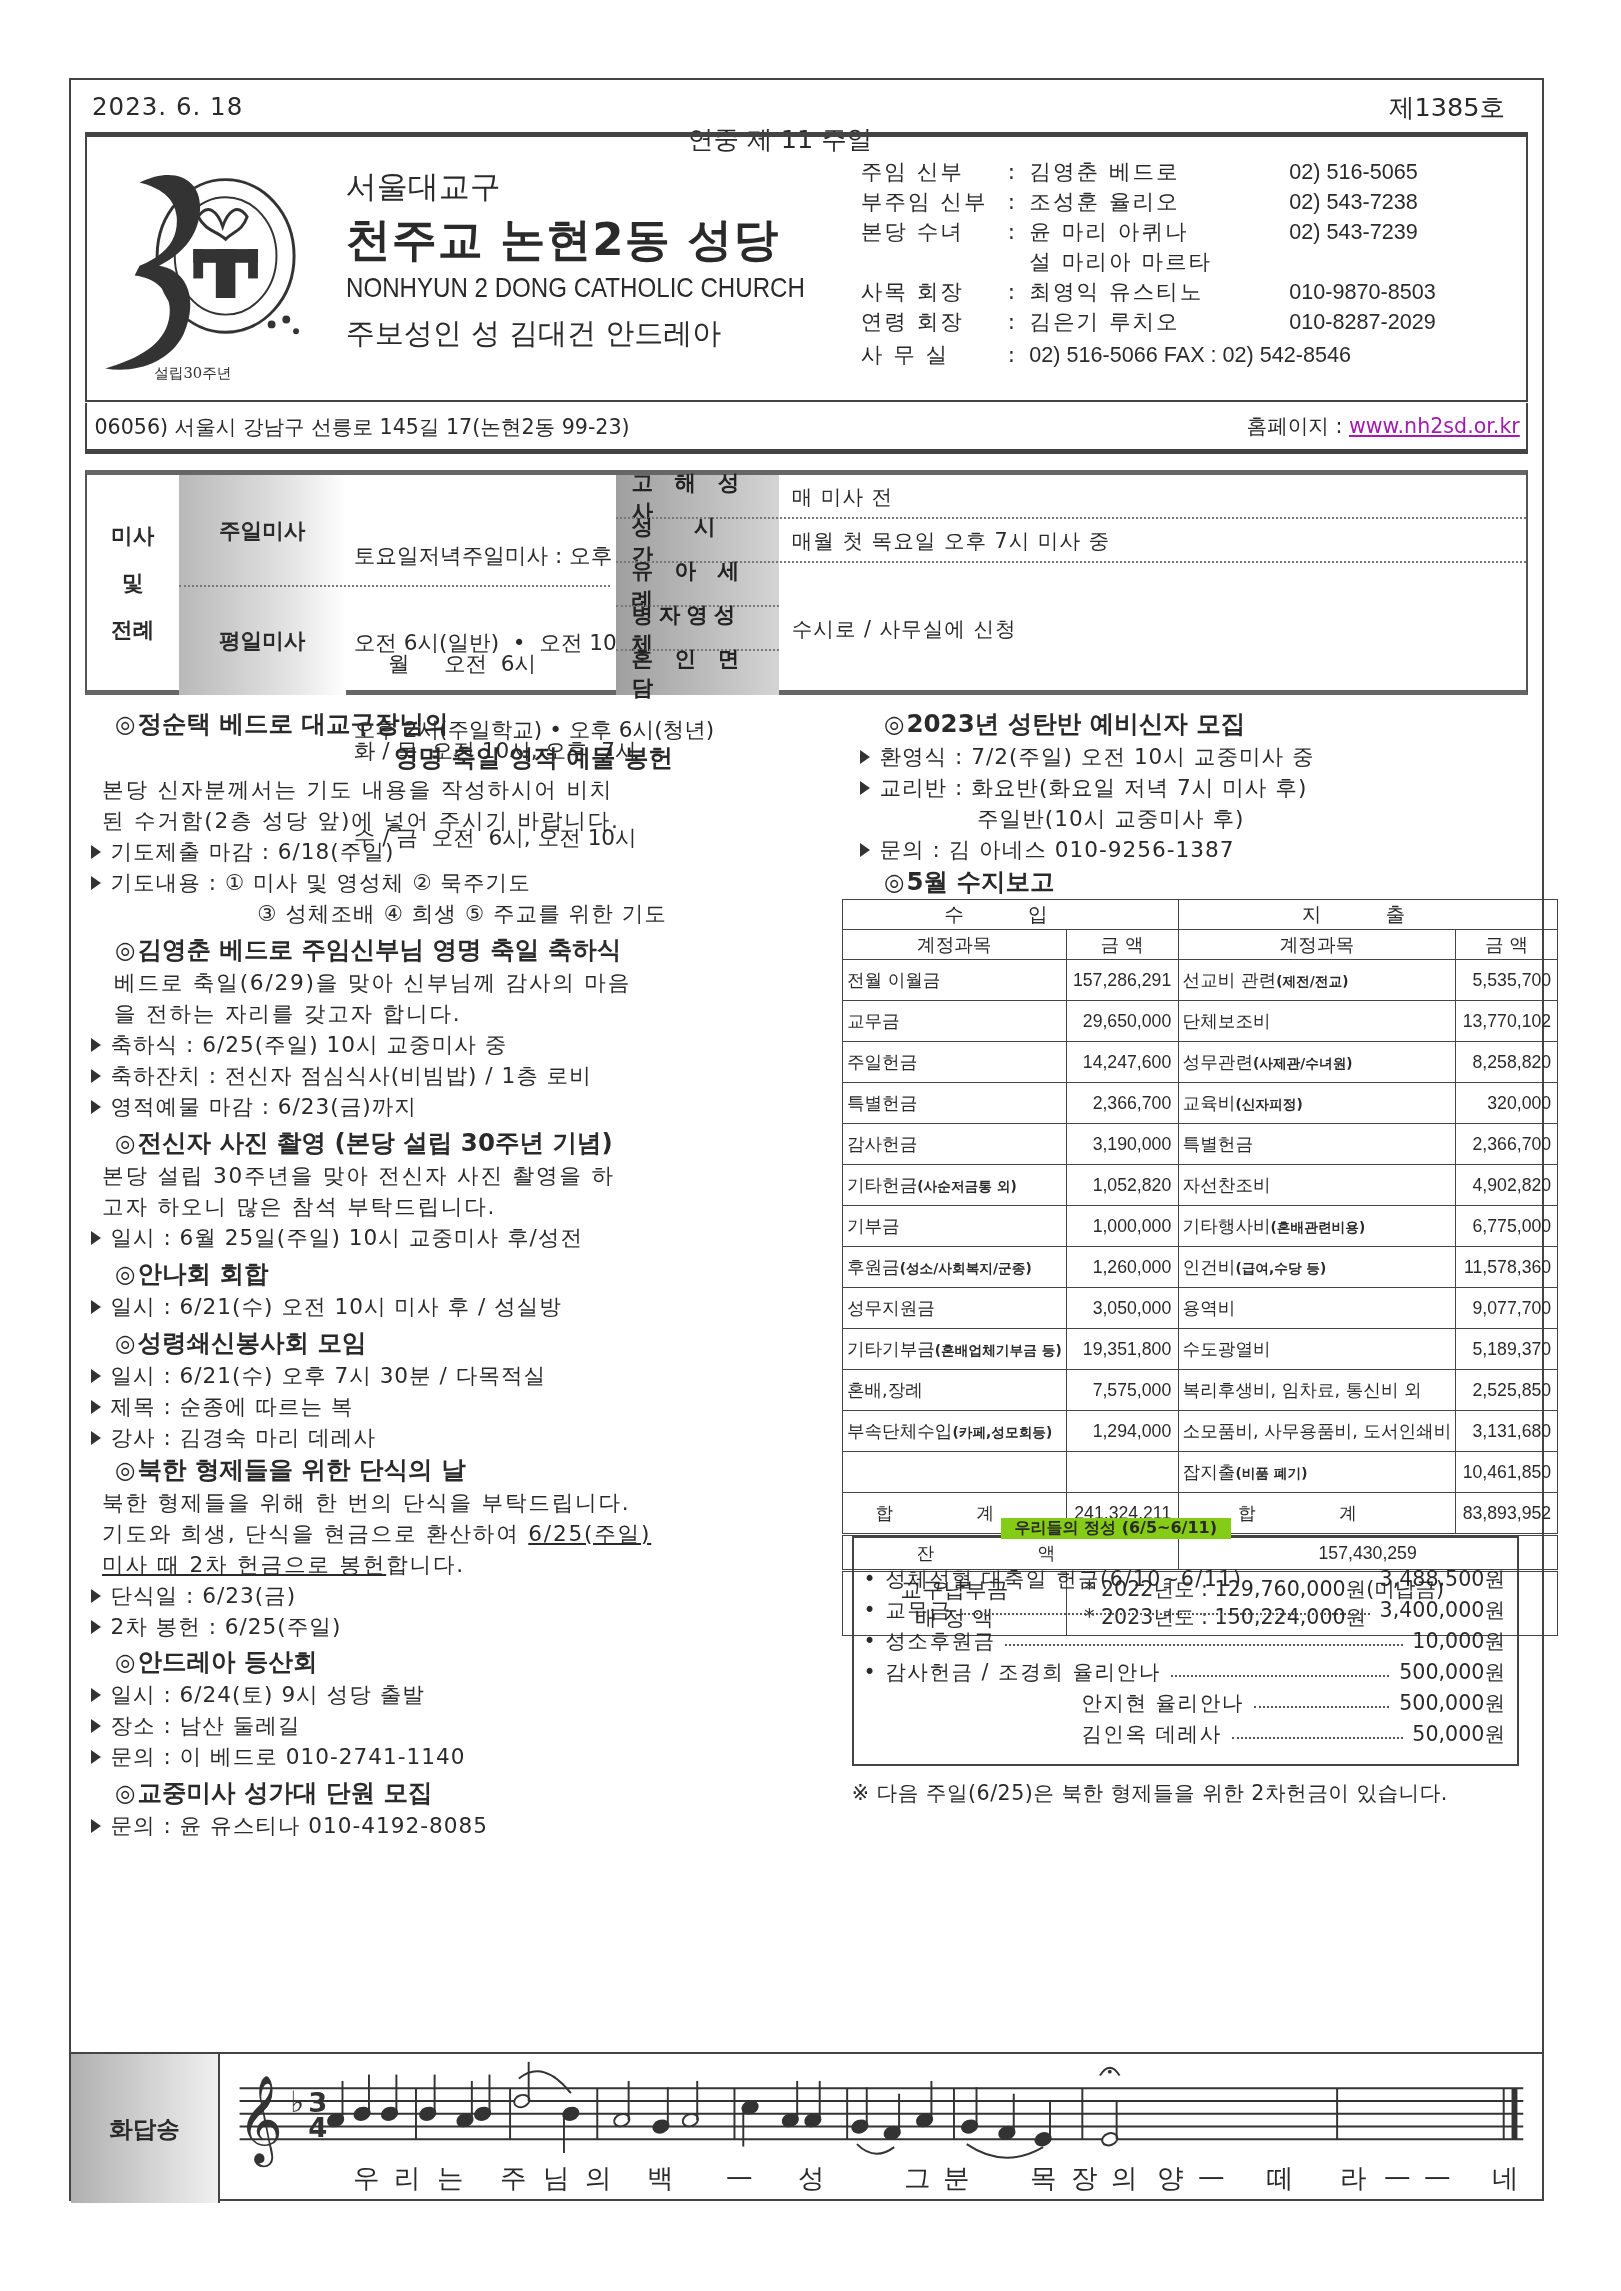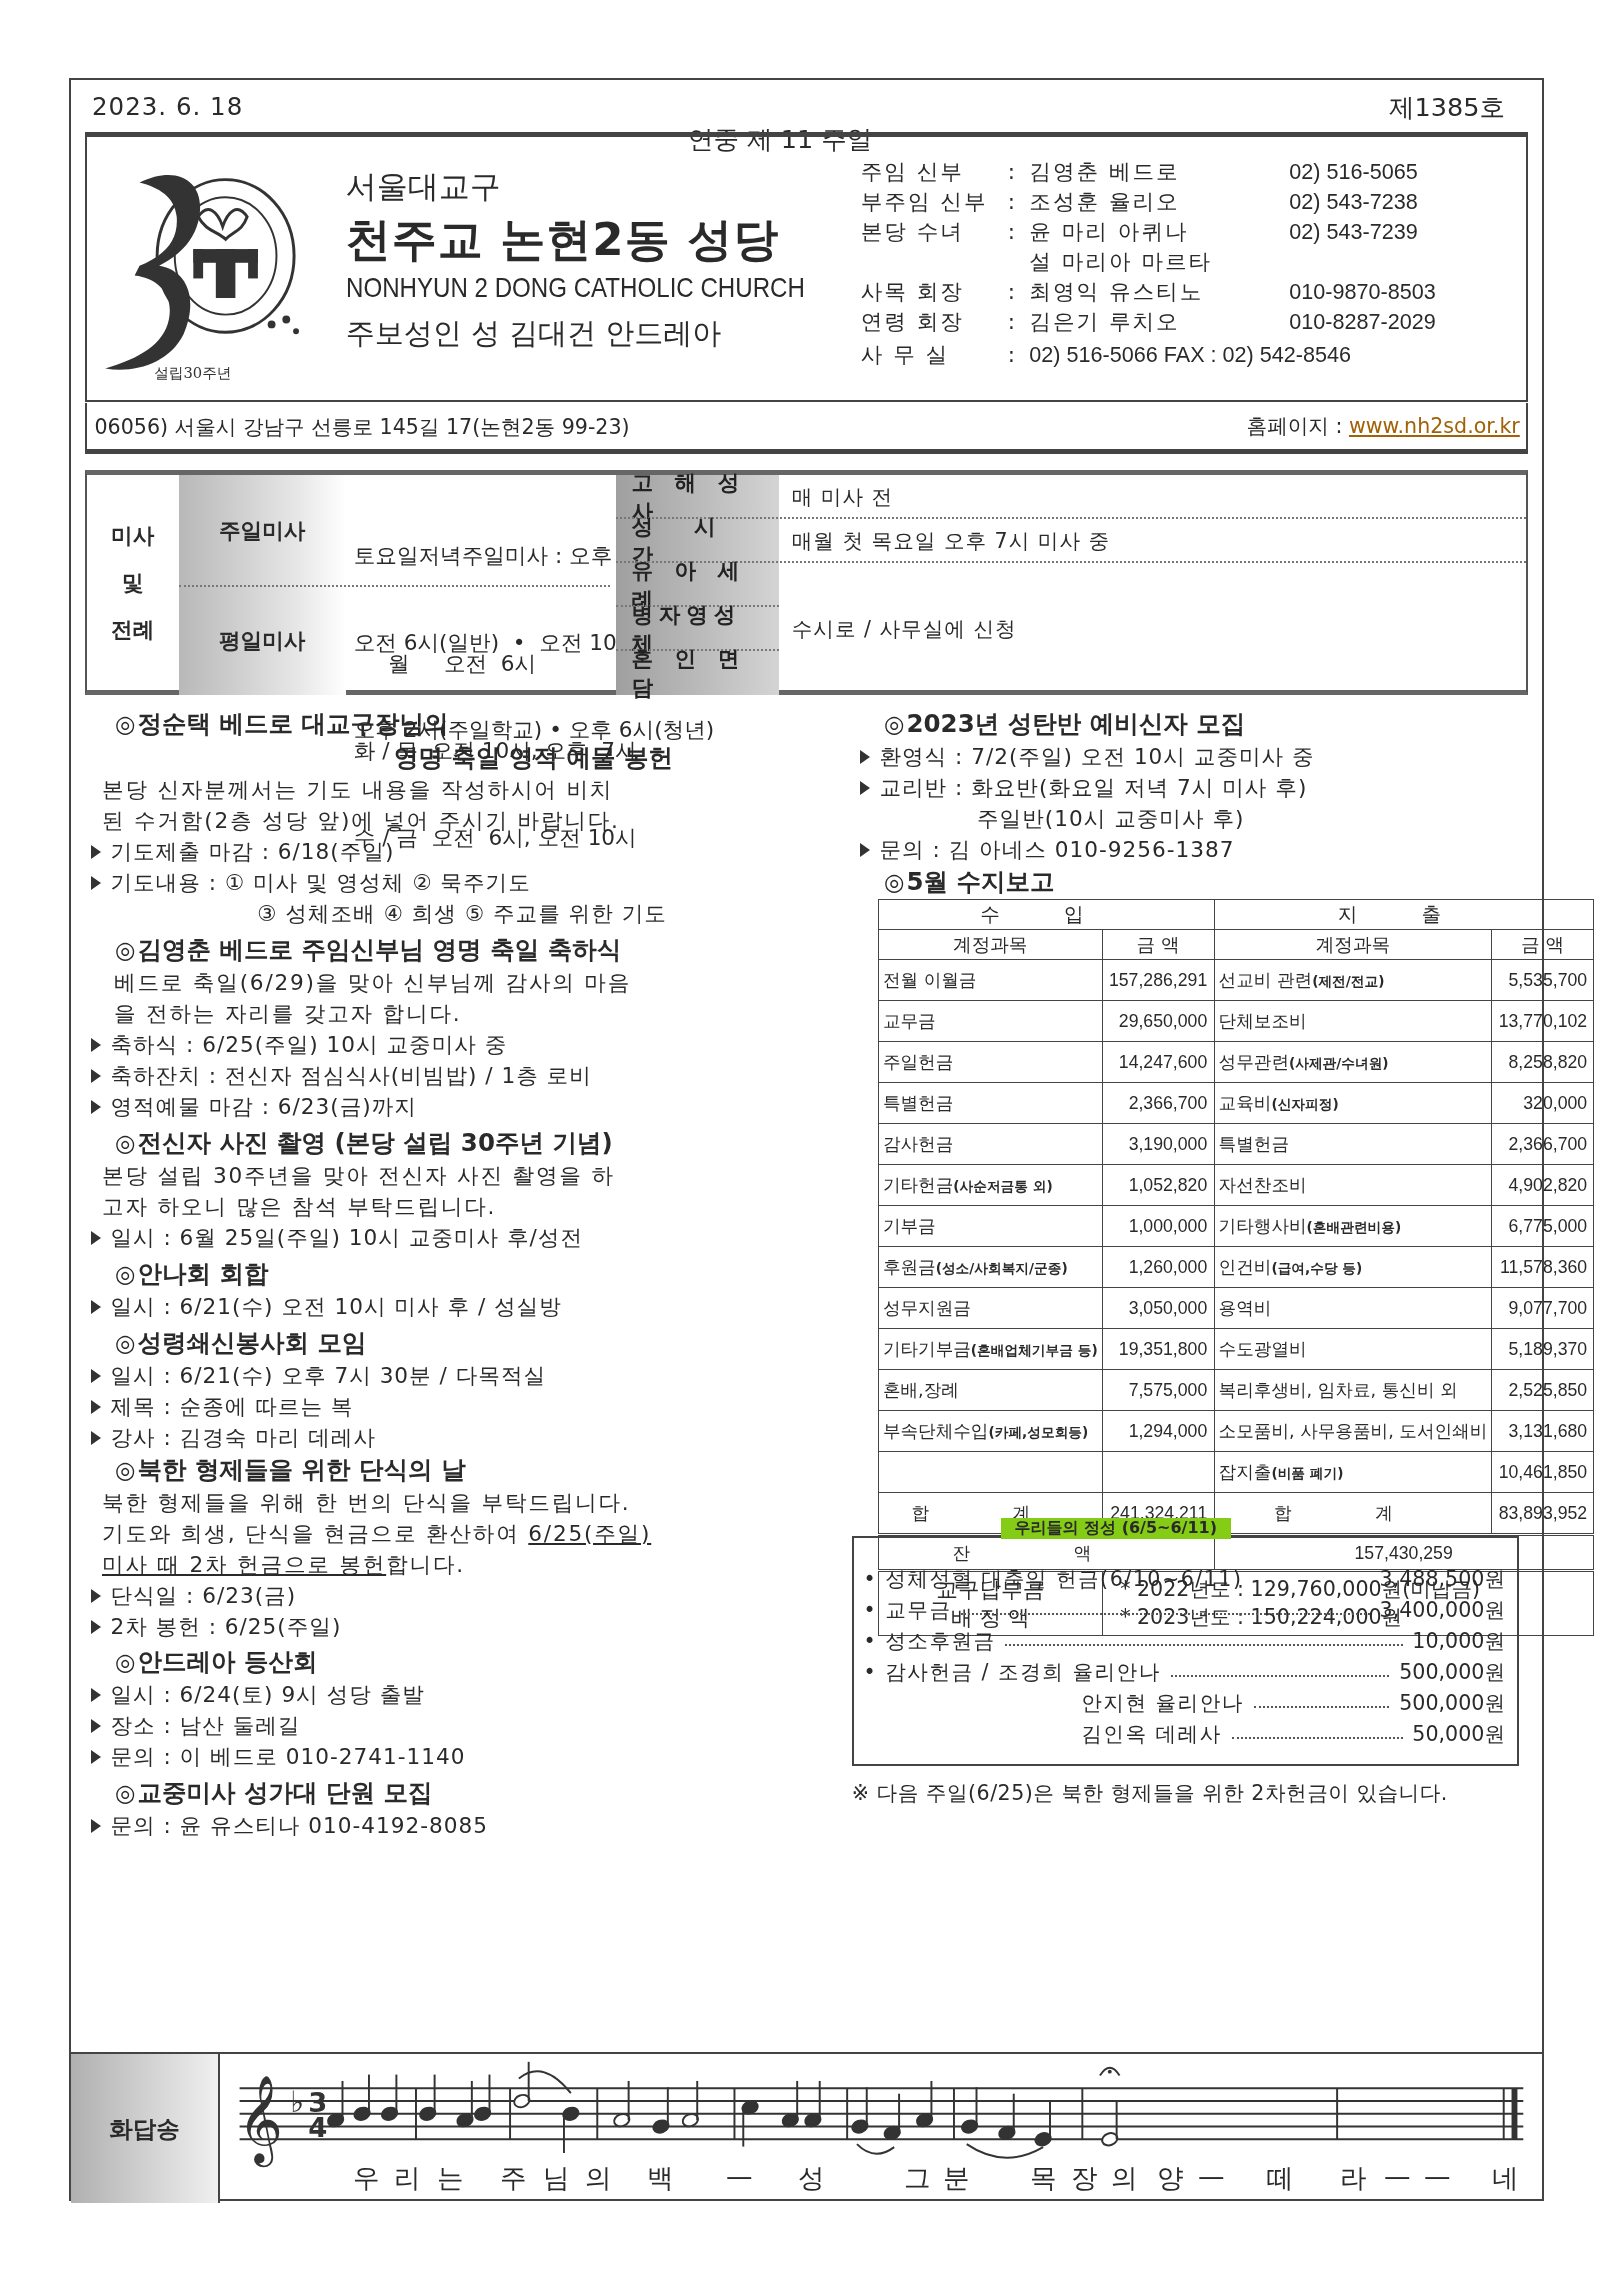--- a/index.html
+++ b/index.html
@@ -18,21 +18,21 @@
   .titles .t4 { font-size: 29px; margin-top: 9.8px; }
   .staff { position: absolute; left: 774px; top: 19.6px; font-size: 21.6px; line-height: 30px; }
   .staff .row { display: flex; white-space: nowrap; }
   .staff .role { width: 147px; letter-spacing: 2px; }
   .staff .colon { width: 21.6px; }
   .staff .name { width: 260px; letter-spacing: 2px; }
   .staff .tel { font-family: "Liberation Sans", sans-serif; font-size: 21.6px; }
   .addr { position: absolute; left: 13.7px; top: 323px; width: 1443px; height: 51px; border: 2px solid #444; border-top: none; border-bottom: 5.9px solid #444; box-sizing: border-box; }
   .addr .a { position: absolute; left: 7.8px; top: 9.8px; font-size: 20.6px; }
   .addr .hp { position: absolute; right: 5.9px; top: 8.8px; font-size: 20.6px; }
-  .addr .hp a { color: #a16207; text-decoration: underline; }
+  .addr .hp a { color: #a21caf; text-decoration: underline; }
   .mass { position: absolute; left: 13.7px; top: 390px; width: 1443px; height: 225px; border: 2px solid #555; border-top: 5.9px solid #666; border-bottom: 5.9px solid #666; box-sizing: border-box; }
   .mass .lbl { position: absolute; left: 0; top: 0; width: 92px; height: 100%; display: flex; flex-direction: column; justify-content: center; align-items: center; font-weight: bold; font-size: 21.6px; line-height: 47px; border-right: 2px solid #555; }
   .mass .sub { position: absolute; left: 92px; width: 167px; background: linear-gradient(90deg, #b8b8b8, #e6e6e6 70%, #fff); display: flex; align-items: center; justify-content: center; font-weight: bold; font-size: 21.6px; }
   .mass .sub1 { top: 0; height: 110px; }
   .mass .sub2 { top: 110px; height: 110px; }
   .mass .txt { position: absolute; left: 267px; font-size: 21.6px; line-height: 29px; white-space: pre; }
   .mass .txt1 { top: 7.8px; }
   .mass .txt2 { top: 116px; }
   .mass .dash { position: absolute; left: 92px; top: 110px; width: 431px; border-top: 2px dotted #777; }
   .sac { position: absolute; left: 529px; top: 0; width: 910px; height: 100%; }
@@ -45,21 +45,21 @@
   .sec-title { font-size: 24.5px; font-weight: bold; white-space: nowrap; line-height: 33px; margin-left: 44px; }
   .sec-title .circ { font-weight: normal; font-size: 23.5px; margin-right: 2px; }
   .sec-title.cont { padding-left: 279px; }
   .p { font-size: 21.6px; line-height: 31px; padding-left: 31px; letter-spacing: 1.8px; white-space: nowrap; }
   .b { font-size: 21.6px; line-height: 31px; padding-left: 19.6px; letter-spacing: 1px; white-space: nowrap; }
   .b .tri { display: inline-block; width: 0; height: 0; border-left: 10.8px solid #333; border-top: 7.8px solid transparent; border-bottom: 7.8px solid transparent; margin-right: 9.8px; vertical-align: 0; }
   .b.indent { padding-left: 186px; }
   .b.indent2 { padding-left: 137px; }
   .u { text-decoration: underline; }
   .sp { height: 3.9px; }
-  .fin { position: absolute; left: 2px; top: 0; width: 681px; border-collapse: collapse; font-size: 17.6px; margin-left: 36px; }
+  .fin { position: absolute; left: 2px; top: 0; width: 681px; border-collapse: collapse; font-size: 17.6px; }
   .fin td, .fin th { border: 1.5px solid #444; height: 40px; padding: 0 3.9px; white-space: nowrap; font-weight: normal; }
   .fin .h1 td { height: 29px; text-align: center; font-size: 19.6px; letter-spacing: 29px; }
   .fin .h2 td { height: 29px; text-align: center; font-size: 18.6px; }
   .fin .num { text-align: right; font-family: "Liberation Sans", sans-serif; font-size: 18.6px; transform: scaleX(0.95); }
   .fin .sm { font-size: 13.7px; font-weight: bold; }
   .fin .tot td { text-align: center; }
   .fin .tot td.num { text-align: right; }
   .fin .bal td { border-top: 3.9px double #444; height: 33px; text-align: center; }
   .fin .quota td { border-top: 3.9px double #444; height: 63px; }
   .fin .quota .ql { text-align: center; font-size: 21.6px; line-height: 27.4px; }

